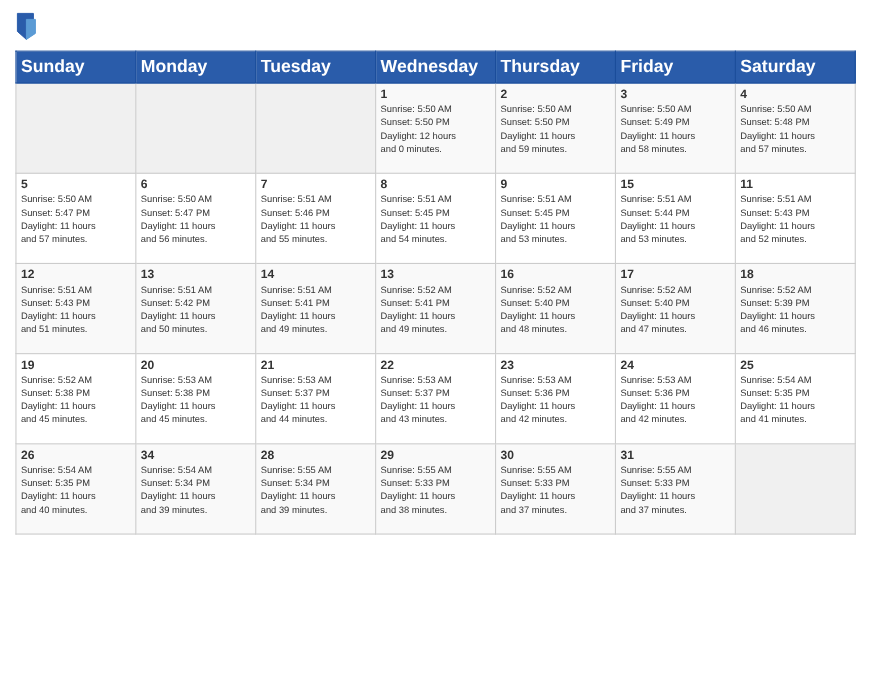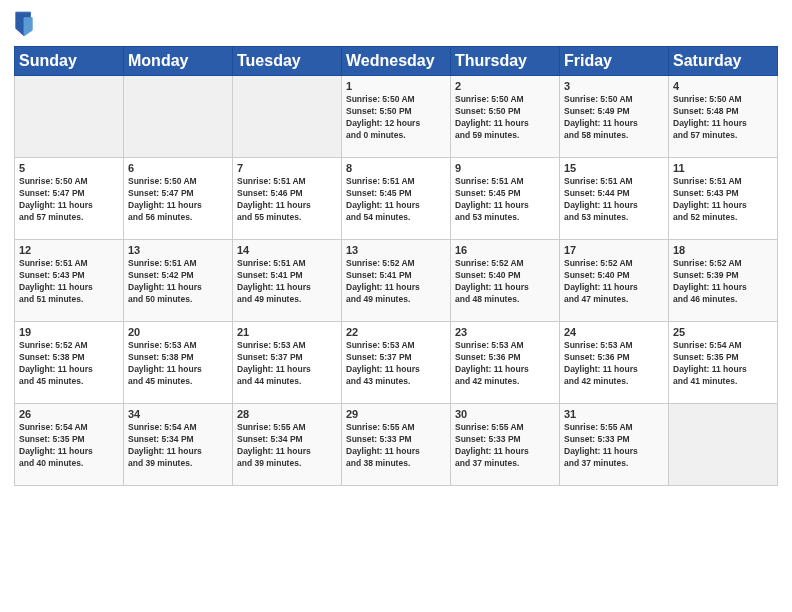--- a/index.html
+++ b/index.html
@@ -83,21 +83,20 @@
     .day-number {
       font-size: 11px;
       font-weight: bold;
       margin-bottom: 2px;
       display: block;
     }
     .day-info {
       font-size: 8.5px;
       line-height: 1.4;
       color: #333;
-      font-weight: bold;
     }
     .empty-cell {
       background: #f0f0f0 !important;
     }
   </style>
 </head>
 <body>
 
 <div class="container">
   <div class="header">

